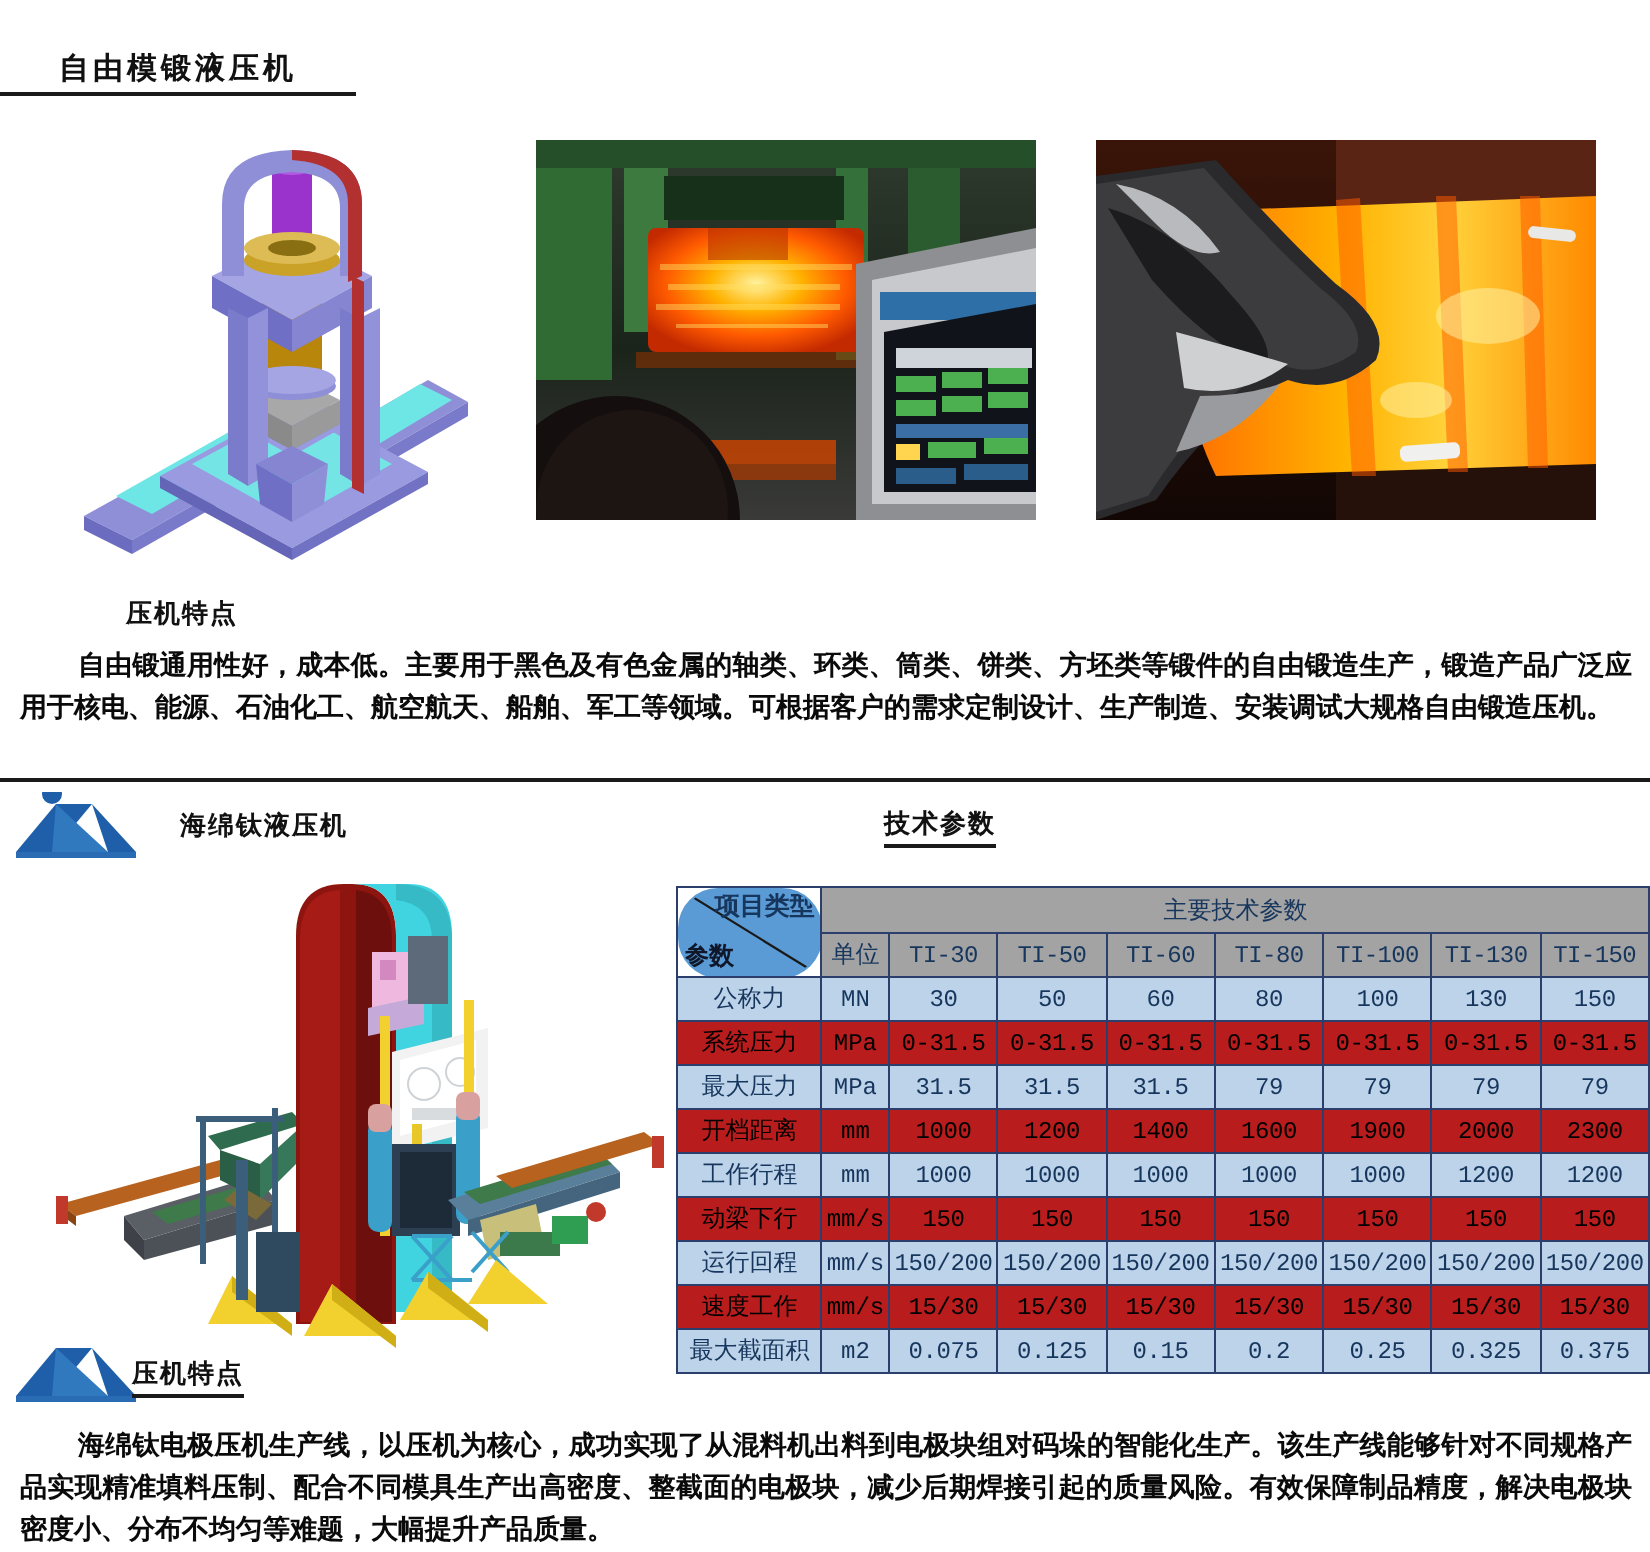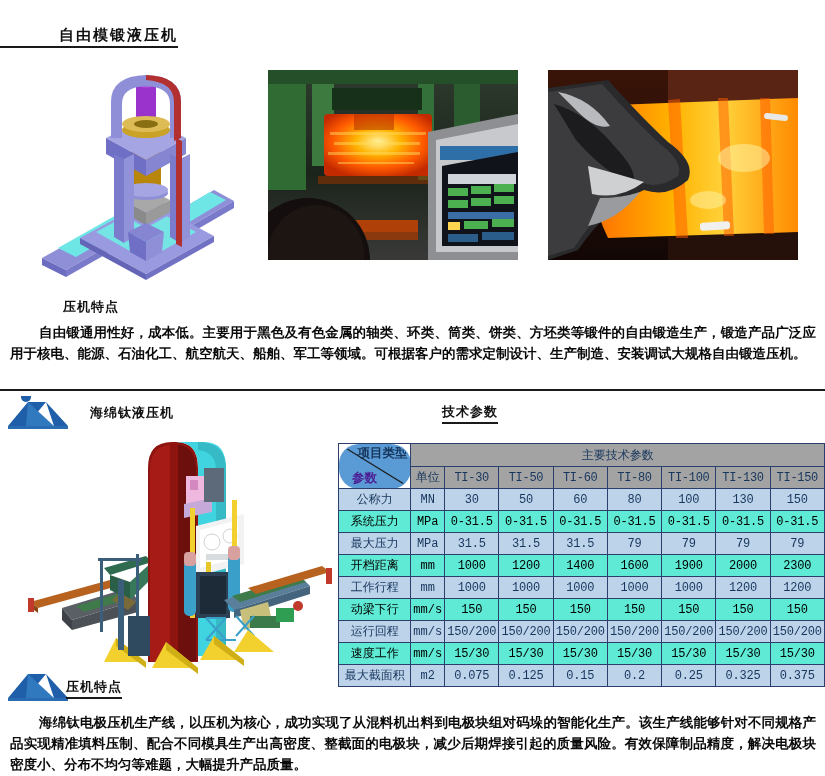--- a/index.html
+++ b/index.html
@@ -21,21 +21,21 @@
     position: absolute;
     left: 0; top: 26px;
     width: 178px;
     border-bottom: 2px solid #1a1a1a;
     padding-bottom: 2px;
   }
   #page-title {
     font-size: 15px;
     font-weight: bold;
     letter-spacing: 2px;
-    text-align: right;
+    text-align: center;
     color: #111;
     line-height: 18px;
   }
 
   
   .media { position: absolute; overflow: hidden; }
 
   #cad-press-1 { left: 18px; top: 62px; width: 240px; height: 225px; }
   #photo-forging-1 { left: 268px; top: 70px; width: 250px; height: 190px; }
   #photo-forging-2 { left: 548px; top: 70px; width: 250px; height: 190px; }
@@ -99,21 +99,21 @@
     font-weight: bold;
     font-family: "Liberation Sans", sans-serif;
     font-size: 12.5px;
   }
   .th-dark.mono {
     font-family: "Liberation Mono", "DejaVu Sans Mono", monospace;
     font-size: 12px;
     letter-spacing: -0.3px;
   }
   .row-alt td { background: #bdd3ea; color: #17365d; }
-  .row-plain td { background: #5eead4; color: #000000; }
+  .row-plain td { background: #b91c1c; color: #000000; }
   .cell-label {
     font-family: "Liberation Sans", sans-serif;
     font-size: 12.5px;
     width: 84px;
   }
   .cell-unit {
     font-family: "Liberation Mono", "DejaVu Sans Mono", monospace;
     font-size: 11px;
     width: 37px;
   }
@@ -135,23 +135,23 @@
   }
   #corner-cell .diag {
     position: absolute; left: 0; top: 0; width: 100%; height: 100%;
   }
   #corner-cell .c-top {
     position: absolute; right: 3px; top: 1px;
     font-family: "Liberation Sans", sans-serif;
     font-size: 12.5px; font-weight: bold; color: #17365d;
   }
   #corner-cell .c-bot {
-    position: absolute; left: 13px; bottom: 1px;
+    position: absolute; left: 3px; bottom: 1px;
     font-family: "Liberation Sans", sans-serif;
-    font-size: 12.5px; font-weight: bold; color: #4c1d95;
+    font-size: 12.5px; font-weight: bold; color: #0f172a;
   }
 
   
   #cad-press-2 { left: 0px; top: 430px; width: 340px; height: 250px; }
 </style>
 </head>
 <body>
 
 <div id="page-title-wrap">
   <div id="page-title">自由模锻液压机</div>

